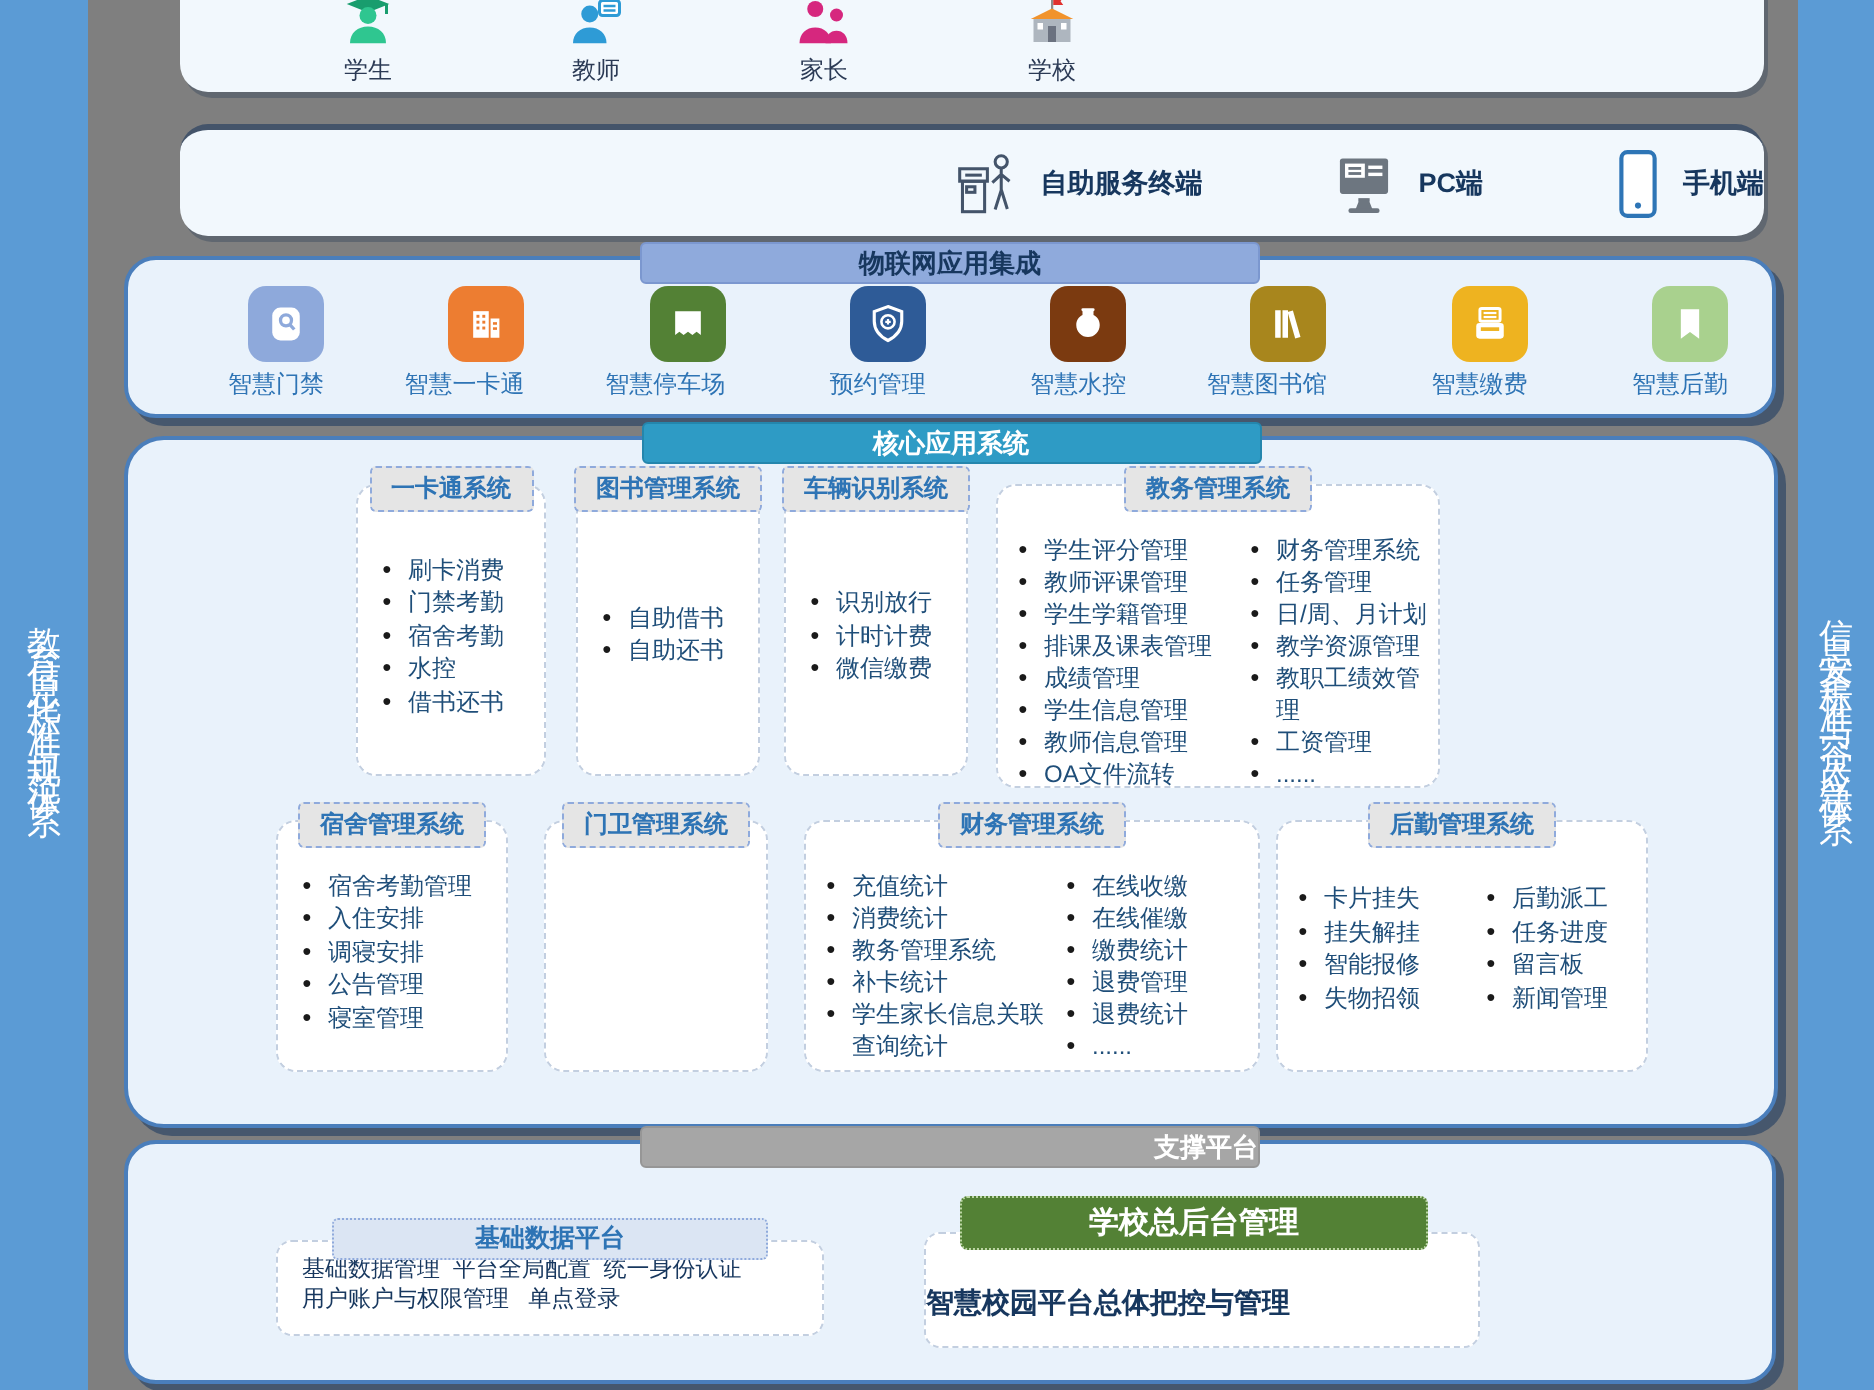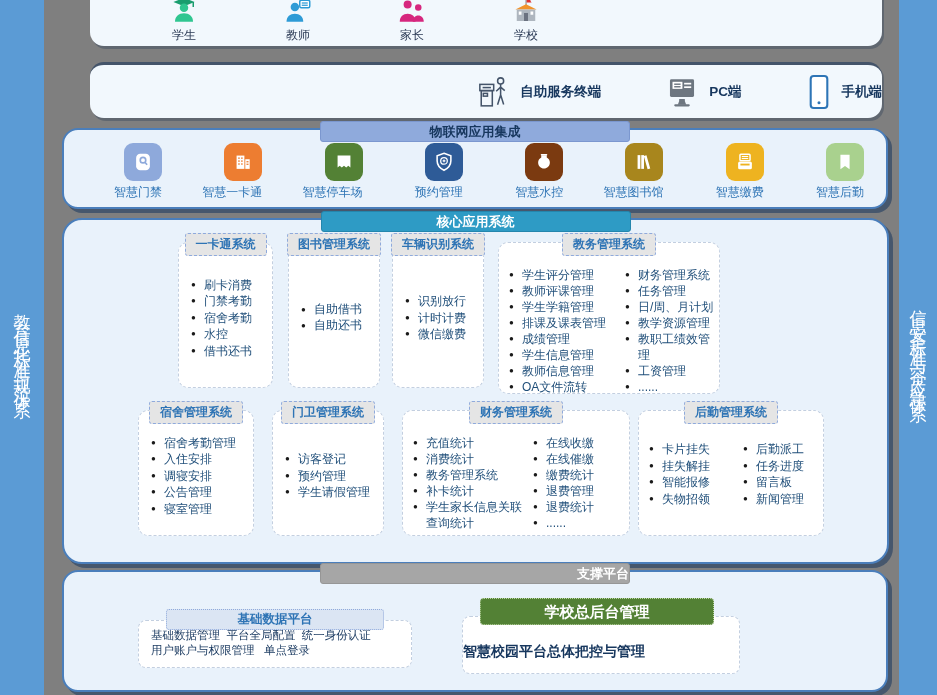--- a/index.html
+++ b/index.html
@@ -341,25 +341,20 @@
       <li>宿舍考勤管理</li>
       <li>入住安排</li>
       <li>调寝安排</li>
       <li>公告管理</li>
       <li>寝室管理</li>
     </ul>
   </div>
 
   <div class="card onecol c5">
     <div class="card-title">门卫管理系统</div>
-    <ul>
-      <li>访客登记</li>
-      <li>预约管理</li>
-      <li>学生请假管理</li>
-    </ul>
   </div>
 
   <div class="card c6">
     <div class="card-title">财务管理系统</div>
     <div class="cols">
       <ul>
         <li>充值统计</li>
         <li>消费统计</li>
         <li>教务管理系统</li>
         <li>补卡统计</li>

